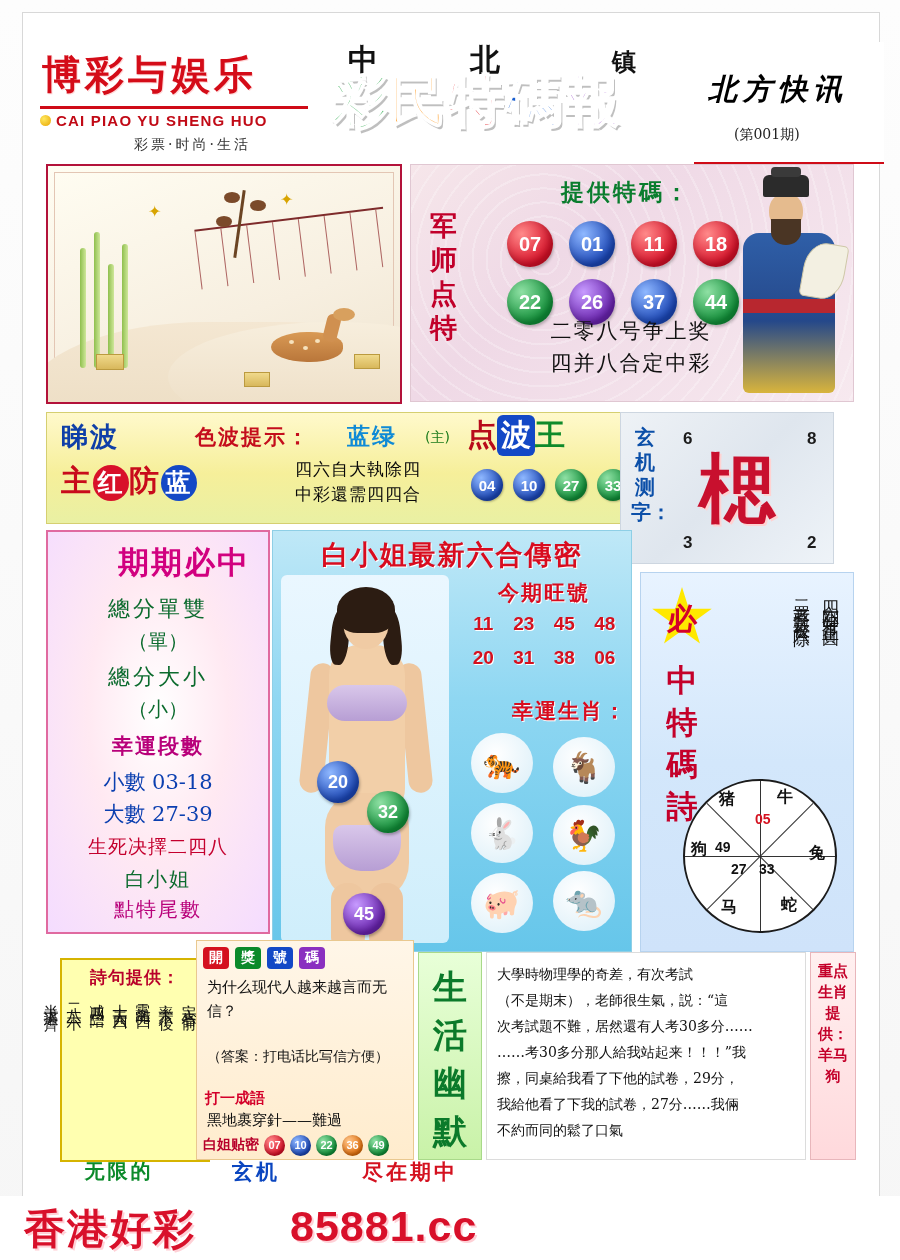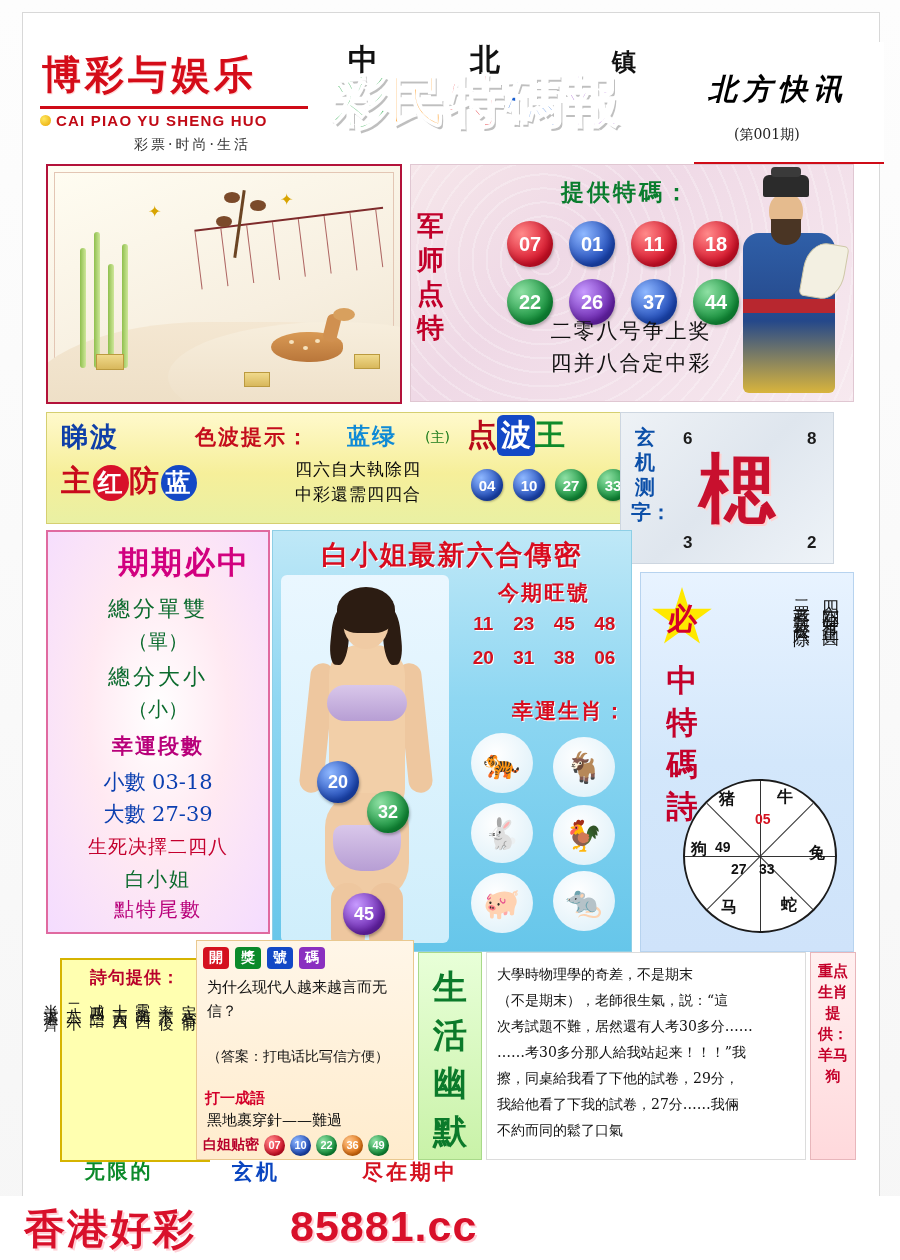--- a/index.html
+++ b/index.html
@@ -108,21 +108,21 @@
   .general-box{
     position:absolute;left:410px;top:164px;width:442px;height:236px;
     background:linear-gradient(135deg,#f6e6ea 0%,#efd9e6 35%,#f7e9ef 100%);
     border:1px solid #e0c7d2;overflow:hidden;
   }
   .gb-pattern{position:absolute;inset:0;opacity:.35;
     background:repeating-radial-gradient(circle at 30% 40%, rgba(255,255,255,.7) 0 2px, rgba(236,213,224,0) 2px 14px);}
   .gb-left{
     position:absolute;left:6px;top:44px;width:40px;
     font-family:"DejaVu Serif", serif;font-weight:bold;font-size:27px;color:#c1002a;
-    line-height:34px;text-align:left;
+    line-height:34px;text-align:right;
   }
   .gb-title{
     position:absolute;left:90px;top:12px;width:250px;text-align:center;
     font-family:"DejaVu Serif", serif;font-weight:bold;font-size:23px;color:#0a7d2e;
     letter-spacing:3px;
   }
   .ball-row{position:absolute;display:flex;gap:16px;}
   .ball{
     width:46px;height:46px;border-radius:50%;
     display:flex;align-items:center;justify-content:center;
@@ -673,21 +673,21 @@
       <span class="mini-ball b-green">49</span>
     </div>
   </div>
 
   <div class="life-box">
     <div>生活幽默</div>
   </div>
 
   <div class="joke-box">
     <div class="joke-inner">
-      <p>大學時物理學的奇差，不是期末</p>
+      <p>大學時物理學的奇差，有次考試</p>
       <p>（不是期末），老師很生氣，説：“這</p>
       <p>次考試題不難，居然還有人考30多分……</p>
       <p>……考30多分那人給我站起来！！！”我</p>
       <p>擦，同桌給我看了下他的試卷，29分，</p>
       <p>我給他看了下我的試卷，27分……我倆</p>
       <p>不約而同的鬆了口氣</p>
     </div>
   </div>
 
   <div class="zodiac-tip">

